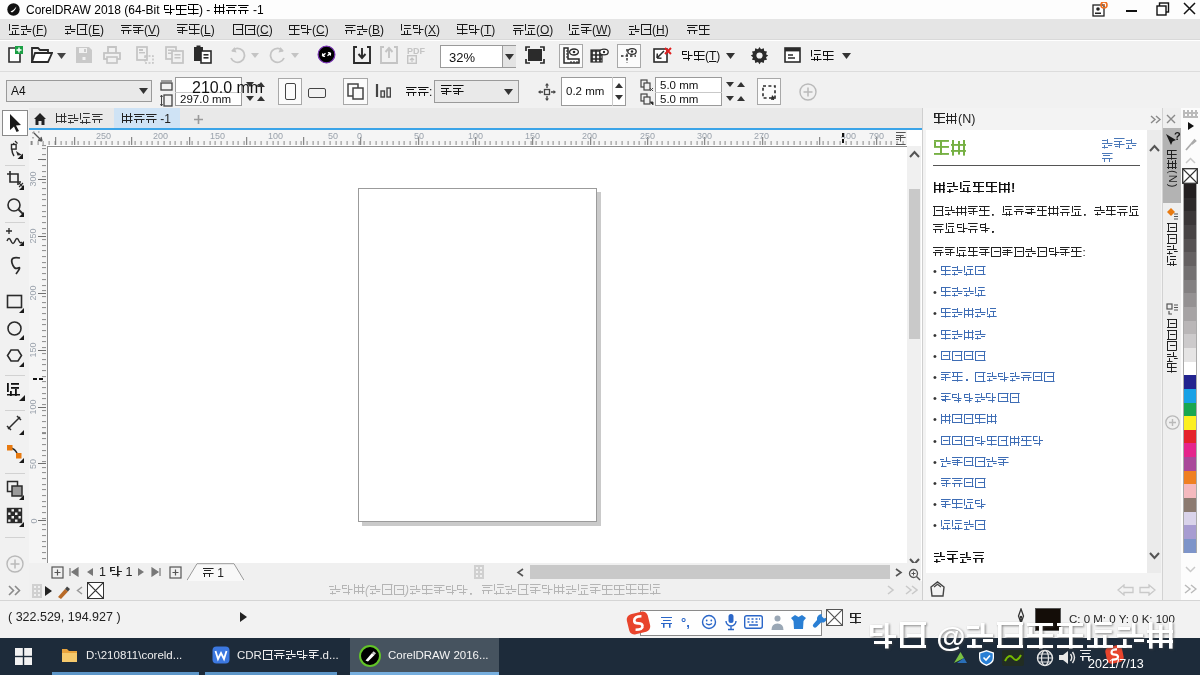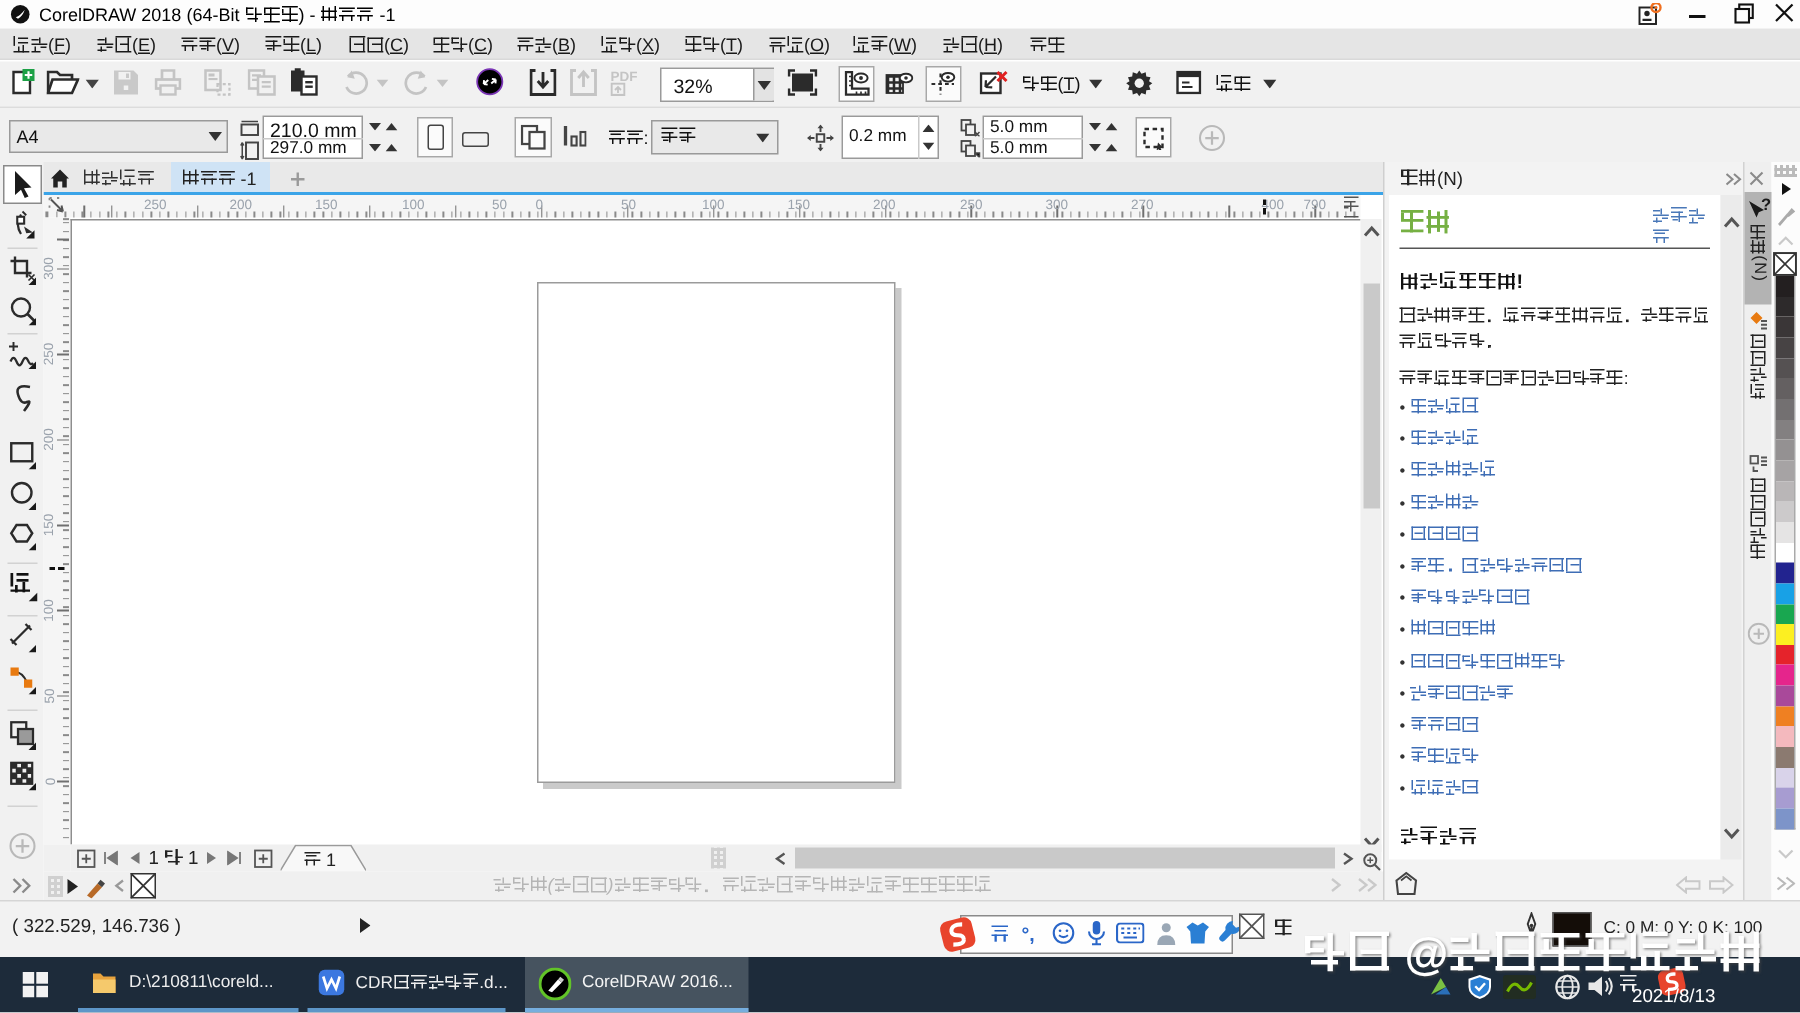--- a/index.html
+++ b/index.html
@@ -248,21 +248,21 @@
       <rect x="1" y="3" width="11" height="7" fill="none" stroke="#444" stroke-width="1.3"></rect>
       <path d="M1 1 H12" stroke="#444" stroke-width="1"></path>
     </svg>
   <svg class="ab" style="left:160px;top:22px" width="13" height="13" viewBox="0 0 13 13">
       <rect x="4" y="1" width="8" height="11" fill="none" stroke="#444" stroke-width="1.3"></rect>
       <path d="M1.5 1 V12 M1.5 1 l-1 2 M1.5 1 l1 2 M1.5 12 l-1-2 M1.5 12 l1-2" stroke="#444" stroke-width="1"></path>
     </svg>
 
   <div class="ab" style="left:175px;top:5px;width:67px;height:29px;background:#fff;border:1px solid #9a9a9a"></div>
   <div class="ab" style="left:175px;top:19.5px;width:67px;height:1px;background:#c9c9c9"></div>
-  <span class="ab" style="left:180px;top:7px;font-size:13px">210.0 mm</span>
+  <span class="ab" style="left:192px;top:7px;font-size:16px">210.0 mm</span>
   <span class="ab" style="left:180px;top:21px;font-size:11.5px">297.0 mm</span>
   <svg class="ab" style="left:246px;top:10px" width="8" height="5" viewBox="0 0 8 5">
       <path d="M0 0 L8 0 L4 5 Z" fill="#333"></path>
     </svg>
   <svg class="ab" style="left:257px;top:10px" width="8" height="5" viewBox="0 0 8 5">
       <path d="M0 5 L8 5 L4 0 Z" fill="#333"></path>
     </svg>
   <svg class="ab" style="left:246px;top:24px" width="8" height="5" viewBox="0 0 8 5">
       <path d="M0 0 L8 0 L4 5 Z" fill="#333"></path>
     </svg>
@@ -693,21 +693,21 @@
 <div style="width:100%;height:13.66px;background:#ef8022"></div>
 <div style="width:100%;height:13.66px;background:#f4b9be"></div>
 <div style="width:100%;height:13.66px;background:#8b7a70"></div>
 <div style="width:100%;height:13.66px;background:#d9d3ea"></div>
 <div style="width:100%;height:13.66px;background:#a79cd1"></div>
 <div style="width:100%;height:13.66px;background:#7d94c9"></div>
 </div>
   </div>
 
 <div class="ab" id="statusrow">
-  <span class="ab" style="left:8px;top:9px;font-size:12.5px;color:#222">( 322.529, 146.736 )</span>
+  <span class="ab" style="left:8px;top:9px;font-size:12.5px;color:#222">( 322.529, 194.927 )</span>
   <svg class="ab" style="left:239px;top:11px" width="8" height="10" viewBox="0 0 8 10">
       <path d="M1 0 L8 5 L1 10 Z" fill="#222"></path>
     </svg>
 
   <div class="ab" style="left:640px;top:9px;width:182px;height:26px;background:#fefefe;border:1px solid #8a8a8a"></div>
   <svg class="ab" style="left:625px;top:9px" width="27" height="26" viewBox="0 0 30 29">
       <rect x="3" y="3" width="24" height="23" rx="6" fill="#e8442c" transform="rotate(-14 15 14.5)"></rect>
       <path d="M20 8 Q12 6 11 11 Q10.5 14 15 15 Q19 16 18.5 19 Q18 23 10 21" fill="none" stroke="#fff" stroke-width="3" transform="rotate(-14 15 14.5)"></path>
     </svg>
   <span class="ab" style="left:660px;top:14px;font-size:13px;font-weight:bold;color:#2a66c8"><i class="j" style="background-image:linear-gradient(currentColor,currentColor),linear-gradient(currentColor,currentColor),linear-gradient(currentColor,currentColor),linear-gradient(currentColor,currentColor),linear-gradient(currentColor,currentColor);background-position:50.0% 13.5%,50.0% 38.2%,50.0% 65.2%,27.3% 96.7%,75.0% 96.7%;background-size:88% 11%,60% 11%,88% 11%,12% 40%,12% 40%"></i></span>
@@ -797,16 +797,16 @@
     </svg>
   <svg class="ab" style="left:1058px;top:12px" width="18" height="15" viewBox="0 0 18 15">
       <path d="M1 5 h4 L10 1 V14 L5 10 H1 Z" fill="#e8e8e8"></path>
       <path d="M12.5 4 Q15 7.5 12.5 11 M14.5 2 Q18.5 7.5 14.5 13" stroke="#e8e8e8" stroke-width="1.4" fill="none"></path>
     </svg>
   <span class="ab" style="left:1079px;top:10px;font-size:13px;font-weight:bold;color:#f0f0f0"><i class="j" style="background-image:linear-gradient(currentColor,currentColor),linear-gradient(currentColor,currentColor),linear-gradient(currentColor,currentColor),linear-gradient(currentColor,currentColor),linear-gradient(currentColor,currentColor);background-position:50.0% 13.5%,50.0% 38.2%,50.0% 65.2%,27.3% 96.7%,75.0% 96.7%;background-size:88% 11%,60% 11%,88% 11%,12% 40%,12% 40%"></i></span>
   <svg class="ab" style="left:1104px;top:6px" width="21" height="21" viewBox="0 0 21 21">
       <rect x="2" y="2" width="17" height="17" rx="4.5" fill="#e8442c" transform="rotate(-12 10.5 10.5)"></rect>
       <path d="M14 6 Q8.5 4.5 8 8 Q7.7 10 11 10.7 Q13.8 11.4 13.4 13.6 Q13 16.5 7 15" fill="none" stroke="#fff" stroke-width="2.2" transform="rotate(-12 10.5 10.5)"></path>
     </svg>
-  <span class="ab" style="left:1088px;top:19px;font-size:12.5px;color:#fff">2021/8/13</span>
+  <span class="ab" style="left:1088px;top:19px;font-size:12.5px;color:#fff">2021/7/13</span>
 </div>
 
 <div class="ab" id="watermark"><i class="j" style="background-image:linear-gradient(currentColor,currentColor),linear-gradient(currentColor,currentColor),linear-gradient(currentColor,currentColor),linear-gradient(currentColor,currentColor),linear-gradient(currentColor,currentColor),linear-gradient(currentColor,currentColor);background-position:10.3% 14.8%,6.8% 21.7%,10.3% 46.6%,63.6% 50.0%,90.3% 55.7%,50.0% 77.5%;background-size:42% 12%,12% 40%,42% 12%,12% 88%,38% 12%,60% 11%"></i><i class="j" style="background-image:linear-gradient(currentColor,currentColor),linear-gradient(currentColor,currentColor),linear-gradient(currentColor,currentColor),linear-gradient(currentColor,currentColor),linear-gradient(currentColor,currentColor);background-position:50.0% 4.5%,50.0% 94.4%,6.8% 42.9%,88.6% 42.9%,60.0% 48.3%;background-size:88% 11%,88% 11%,12% 86%,12% 86%,50% 11%"></i> @<i class="j" style="background-image:linear-gradient(currentColor,currentColor),linear-gradient(currentColor,currentColor),linear-gradient(currentColor,currentColor),linear-gradient(currentColor,currentColor),linear-gradient(currentColor,currentColor),linear-gradient(currentColor,currentColor);background-position:8.3% 20.5%,60.2% 10.0%,50.0% 49.4%,26.1% 91.2%,89.4% 70.5%,12.0% 91.1%;background-size:40% 12%,12% 40%,88% 11%,12% 32%,34% 12%,50% 10%"></i><i class="j" style="background-image:linear-gradient(currentColor,currentColor),linear-gradient(currentColor,currentColor),linear-gradient(currentColor,currentColor),linear-gradient(currentColor,currentColor),linear-gradient(currentColor,currentColor);background-position:50.0% 4.5%,50.0% 94.4%,8.0% 42.9%,89.8% 42.9%,60.0% 48.3%;background-size:88% 11%,88% 11%,12% 86%,12% 86%,50% 11%"></i><i class="j" style="background-image:linear-gradient(currentColor,currentColor),linear-gradient(currentColor,currentColor),linear-gradient(currentColor,currentColor),linear-gradient(currentColor,currentColor),linear-gradient(currentColor,currentColor);background-position:50.0% 7.9%,50.0% 49.4%,50.0% 93.3%,52.3% 66.7%,12.5% 27.1%;background-size:88% 11%,88% 11%,88% 11%,12% 88%,12% 30%"></i><i class="j" style="background-image:linear-gradient(currentColor,currentColor),linear-gradient(currentColor,currentColor),linear-gradient(currentColor,currentColor),linear-gradient(currentColor,currentColor),linear-gradient(currentColor,currentColor);background-position:50.0% 7.9%,50.0% 49.4%,50.0% 93.3%,51.1% 66.7%,11.4% 27.1%;background-size:88% 11%,88% 11%,88% 11%,12% 88%,12% 30%"></i><i class="j" style="background-image:linear-gradient(currentColor,currentColor),linear-gradient(currentColor,currentColor),linear-gradient(currentColor,currentColor),linear-gradient(currentColor,currentColor),linear-gradient(currentColor,currentColor),linear-gradient(currentColor,currentColor);background-position:6.8% 15.0%,68.2% 4.5%,68.2% 36.4%,31.8% 90.9%,65.9% 88.9%,50.0% 91.1%;background-size:12% 60%,56% 12%,56% 12%,12% 34%,12% 46%,88% 10%"></i><i class="j" style="background-image:linear-gradient(currentColor,currentColor),linear-gradient(currentColor,currentColor),linear-gradient(currentColor,currentColor),linear-gradient(currentColor,currentColor),linear-gradient(currentColor,currentColor),linear-gradient(currentColor,currentColor);background-position:13.3% 21.6%,63.6% 11.7%,50.0% 50.6%,29.5% 92.6%,93.9% 71.6%,12.0% 92.2%;background-size:40% 12%,12% 40%,88% 11%,12% 32%,34% 12%,50% 10%"></i><i class="j" style="background-image:linear-gradient(currentColor,currentColor),linear-gradient(currentColor,currentColor),linear-gradient(currentColor,currentColor),linear-gradient(currentColor,currentColor),linear-gradient(currentColor,currentColor);background-position:12.5% 50.0%,52.3% 60.0%,89.8% 50.0%,50.0% 32.6%,50.0% 75.3%;background-size:12% 92%,12% 80%,12% 92%,88% 11%,88% 11%"></i></div>
 
 </body></html>

